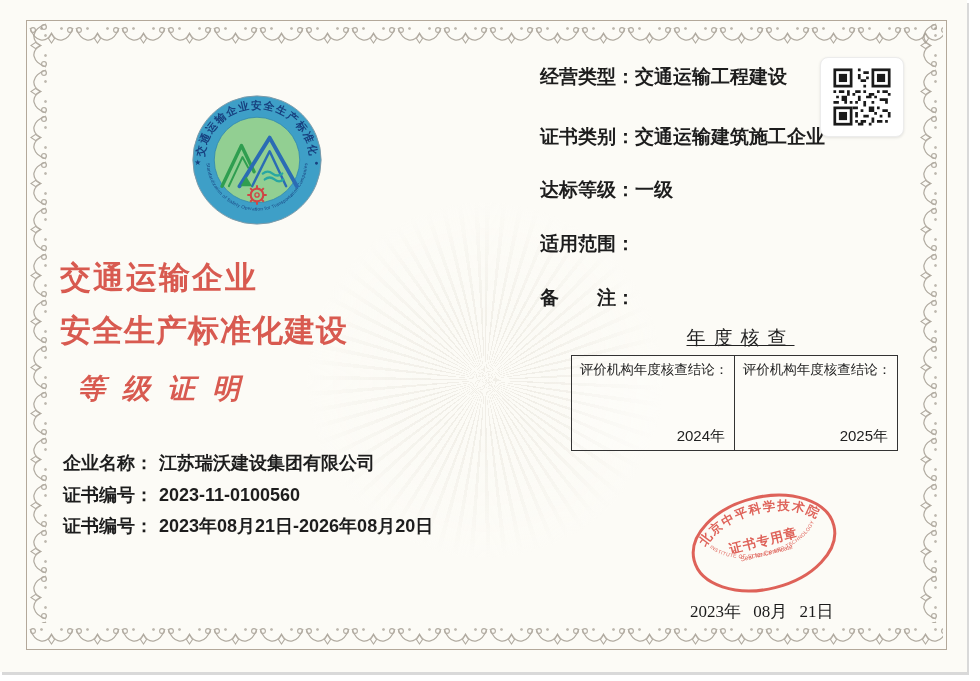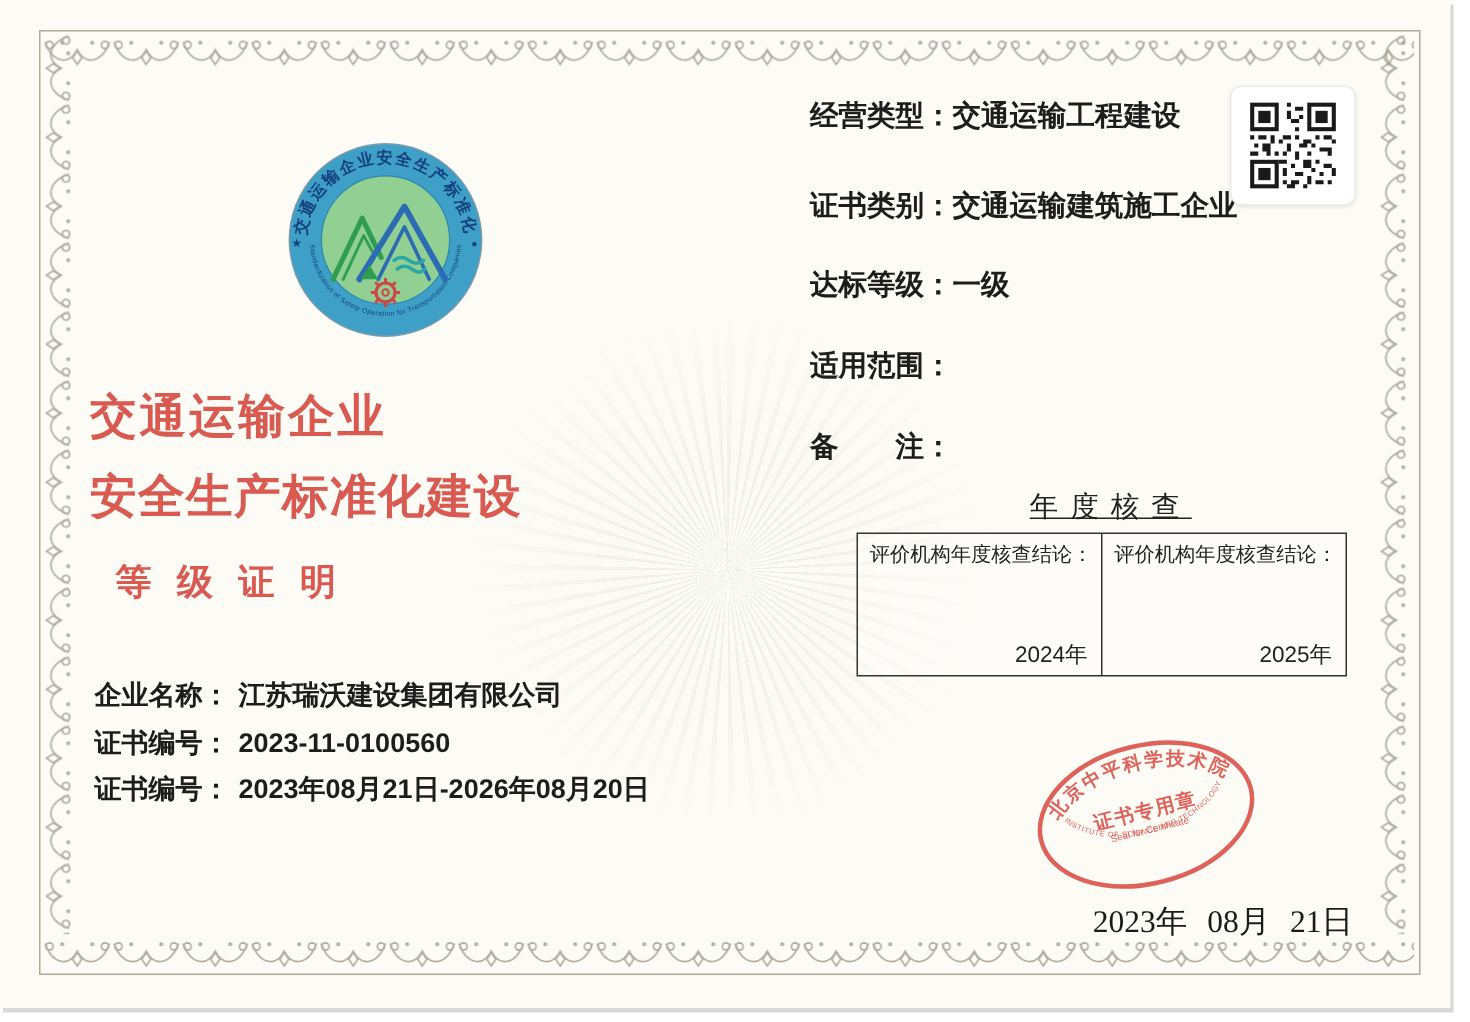--- a/index.html
+++ b/index.html
@@ -12,21 +12,21 @@
   .orn{position:absolute;opacity:.85;}
   .watermark{position:absolute;left:300px;top:195px;width:370px;height:370px;border-radius:50%;
      background:
        radial-gradient(circle, rgba(252,251,246,0) 18%, #fcfbf6 68%),
        repeating-conic-gradient(rgba(176,166,146,.14) 0deg 1.6deg, rgba(252,251,246,0) 1.6deg 5.4deg);}
   .emblem{position:absolute;left:189px;top:92px;width:136px;height:136px;}
   .titles{position:absolute;left:60px;top:252px;width:402px;text-align:left;
           color:#d85a50;font-weight:700;}
   .t1{font-size:31px;line-height:52px;letter-spacing:2px;}
   .t2{font-size:31px;line-height:54px;letter-spacing:1px;}
-  .t3{font-size:24px;line-height:62px;letter-spacing:17px;padding-left:17px;}
+  .t3{font-size:28px;line-height:62px;letter-spacing:17px;padding-left:17px;font-style:italic;}
   .info{position:absolute;left:63px;top:448px;font-size:18px;font-weight:700;}
   .info .row{line-height:31.5px;white-space:nowrap;}
   .info .val{margin-left:6px;font-weight:700;}
   .field{position:absolute;left:540px;font-size:19px;font-weight:700;white-space:nowrap;}
   .field .val{margin-left:0;}
   .qr-card{position:absolute;left:820px;top:57px;width:82px;height:78px;background:#fff;
            border:1px solid #ececec;border-radius:8px;box-shadow:0 1px 3px rgba(0,0,0,.10);
            display:flex;align-items:center;justify-content:center;}
   .qr-card svg{width:68px;height:68px;}
   .review-title{position:absolute;left:565px;top:325px;width:335px;text-align:center;
@@ -35,22 +35,22 @@
   .review-table{position:absolute;left:571px;top:355px;width:327px;height:96px;
       border:1.5px solid #333;display:flex;box-sizing:border-box;background:rgba(255,255,255,.25);}
   .review-cell{position:relative;flex:1;box-sizing:border-box;
       font-family:Liberation Sans, sans-serif;text-align:center;}
   .review-cell + .review-cell{border-left:1.5px solid #333;}
   .cell-label{padding:5px 4px 0 6px;font-size:13.5px;color:#222;}
   .cell-year{position:absolute;right:9px;bottom:4px;font-size:15px;color:#222;}
   .stamp-label{position:absolute;left:540px;top:542px;font-size:19px;font-weight:700;white-space:nowrap;}
   .seal{position:absolute;left:684px;top:488px;width:160px;height:110px;
         transform:rotate(-14deg);mix-blend-mode:multiply;opacity:.92;}
-  .cert-date{position:absolute;left:690px;top:600px;width:212px;text-align:right;
-      font-family:"Liberation Serif","DejaVu Serif",serif;font-size:21px;word-spacing:8px;color:#1a1a1a;}
+  .cert-date{position:absolute;left:690px;top:600px;width:212px;
+      font-family:"Liberation Serif","DejaVu Serif",serif;font-size:17px;word-spacing:8px;color:#1a1a1a;}
 </style>
 </head>
 <body>
 
 <div class="stage">
   <div class="paper">
 
     <svg width="0" height="0" style="position:absolute">
       <defs>
         <pattern id="ornPat" width="46" height="22" patternUnits="userSpaceOnUse">

